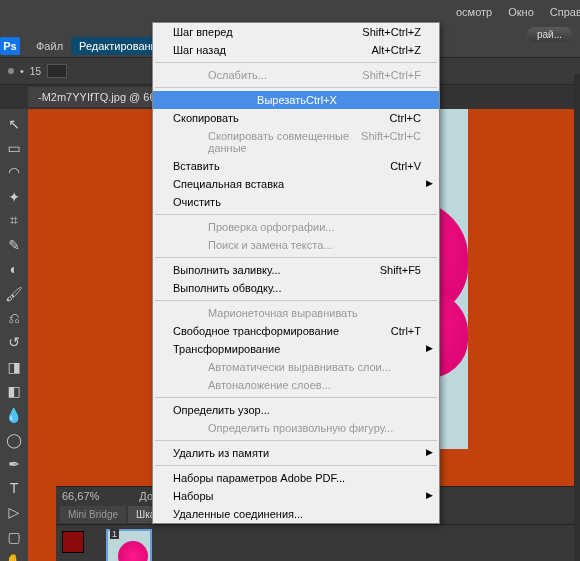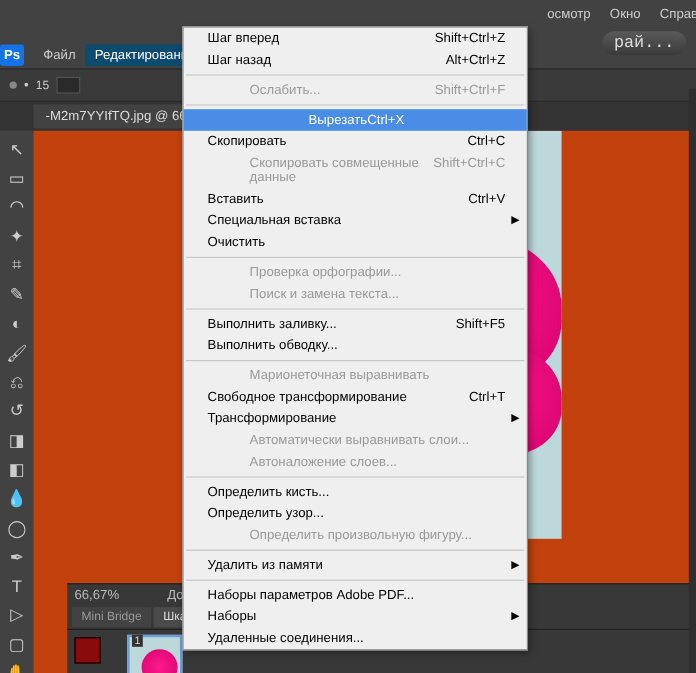--- a/index.html
+++ b/index.html
@@ -5,21 +5,21 @@
 * { margin: 0; padding: 0; box-sizing: border-box; font-family: Tahoma, Arial, sans-serif; font-size: 11px; }
 body { background: #424242; color: #ccc; width: 580px; height: 561px; overflow: hidden; position: relative; }
 .menubar { background: #424242; height: 22px; display: flex; align-items: center; padding-left: 0; margin-top: 35px; }
 .ps-icon { width: 20px; height: 18px; background: #1473e6; color: #fff; font-weight: bold; font-size: 11px; display: flex; align-items: center; justify-content: center; margin-right: 8px; border-radius: 2px; }
 .menubar-item { padding: 3px 8px; cursor: default; }
 .menubar-item.active { background: #0c4a6e; color: #fff; }
 .toolbar { background: #3a3a3a; height: 28px; border-top: 1px solid #2a2a2a; border-bottom: 1px solid #2a2a2a; display: flex; align-items: center; padding-left: 8px; gap: 6px; }
 .tool-dot { width: 6px; height: 6px; background: #888; border-radius: 50%; }
 .tool-num { color: #ccc; font-size: 10px; }
 .tool-rect { width: 20px; height: 14px; background: #2a2a2a; border: 1px solid #555; }
-.btn-gradient { background: linear-gradient(#5a5a5a,#3a3a3a); padding: 2px 10px; border-radius: 10px; color: #ddd; font-size: 14px; font-family: Liberation Mono, monospace; }
+.btn-gradient { background: linear-gradient(#5a5a5a,#3a3a3a); padding: 2px 10px; border-radius: 10px; color: #ddd; font-size: 10px; }
 .tabs { background: #333; height: 24px; display: flex; align-items: center; padding-left: 28px; }
 .doc-tab { background: #424242; padding: 4px 10px; color: #ddd; font-size: 10px; display: flex; align-items: center; gap: 6px; }
 .tab-close { color: #888; }
 .workspace { position: relative; height: calc(100% - 74px); display: flex; }
 .tools-left { width: 28px; background: #424242; display: flex; flex-direction: column; align-items: center; padding-top: 4px; gap: 3px; }
 .tool-slot { width: 22px; height: 22px; display: flex; align-items: center; justify-content: center; color: #ccc; font-size: 14px; cursor: default; }
 .canvas-area { flex: 1; background: #c2410c; position: relative; overflow: hidden; }
 .canvas-img { position: absolute; left: 130px; top: 0; width: 310px; height: 340px; background: #bdd8db; }
 .flower { position: absolute; right: 0; top: 20px; width: 200px; height: 260px; }
 .petal { position: absolute; background: radial-gradient(circle at 40% 40%, #ff1a8c, #d6006e); border-radius: 50% 50% 45% 55%; }
@@ -208,23 +208,20 @@
       <span class="submenu-arrow">▶</span>
     </div>
     <div class="menu-item disabled">
       <span>Автоматически выравнивать слои...</span>
     </div>
     <div class="menu-item disabled">
       <span>Автоналожение слоев...</span>
     </div>
     <div class="menu-sep"></div>
     <div class="menu-item">
-      <span>Определить кисть...</span>
-    </div>
-    <div class="menu-item">
       <span>Определить узор...</span>
     </div>
     <div class="menu-item disabled">
       <span>Определить произвольную фигуру...</span>
     </div>
     <div class="menu-sep"></div>
     <div class="menu-item">
       <span>Удалить из памяти</span>
       <span class="submenu-arrow">▶</span>
     </div>

